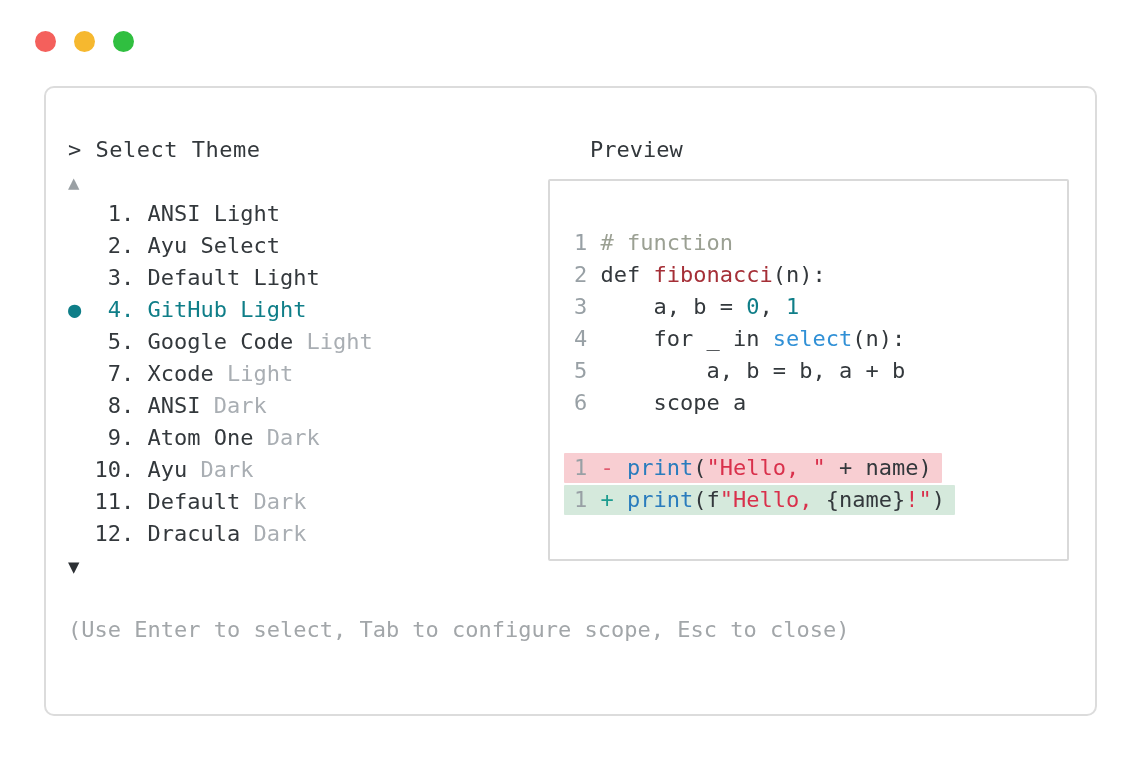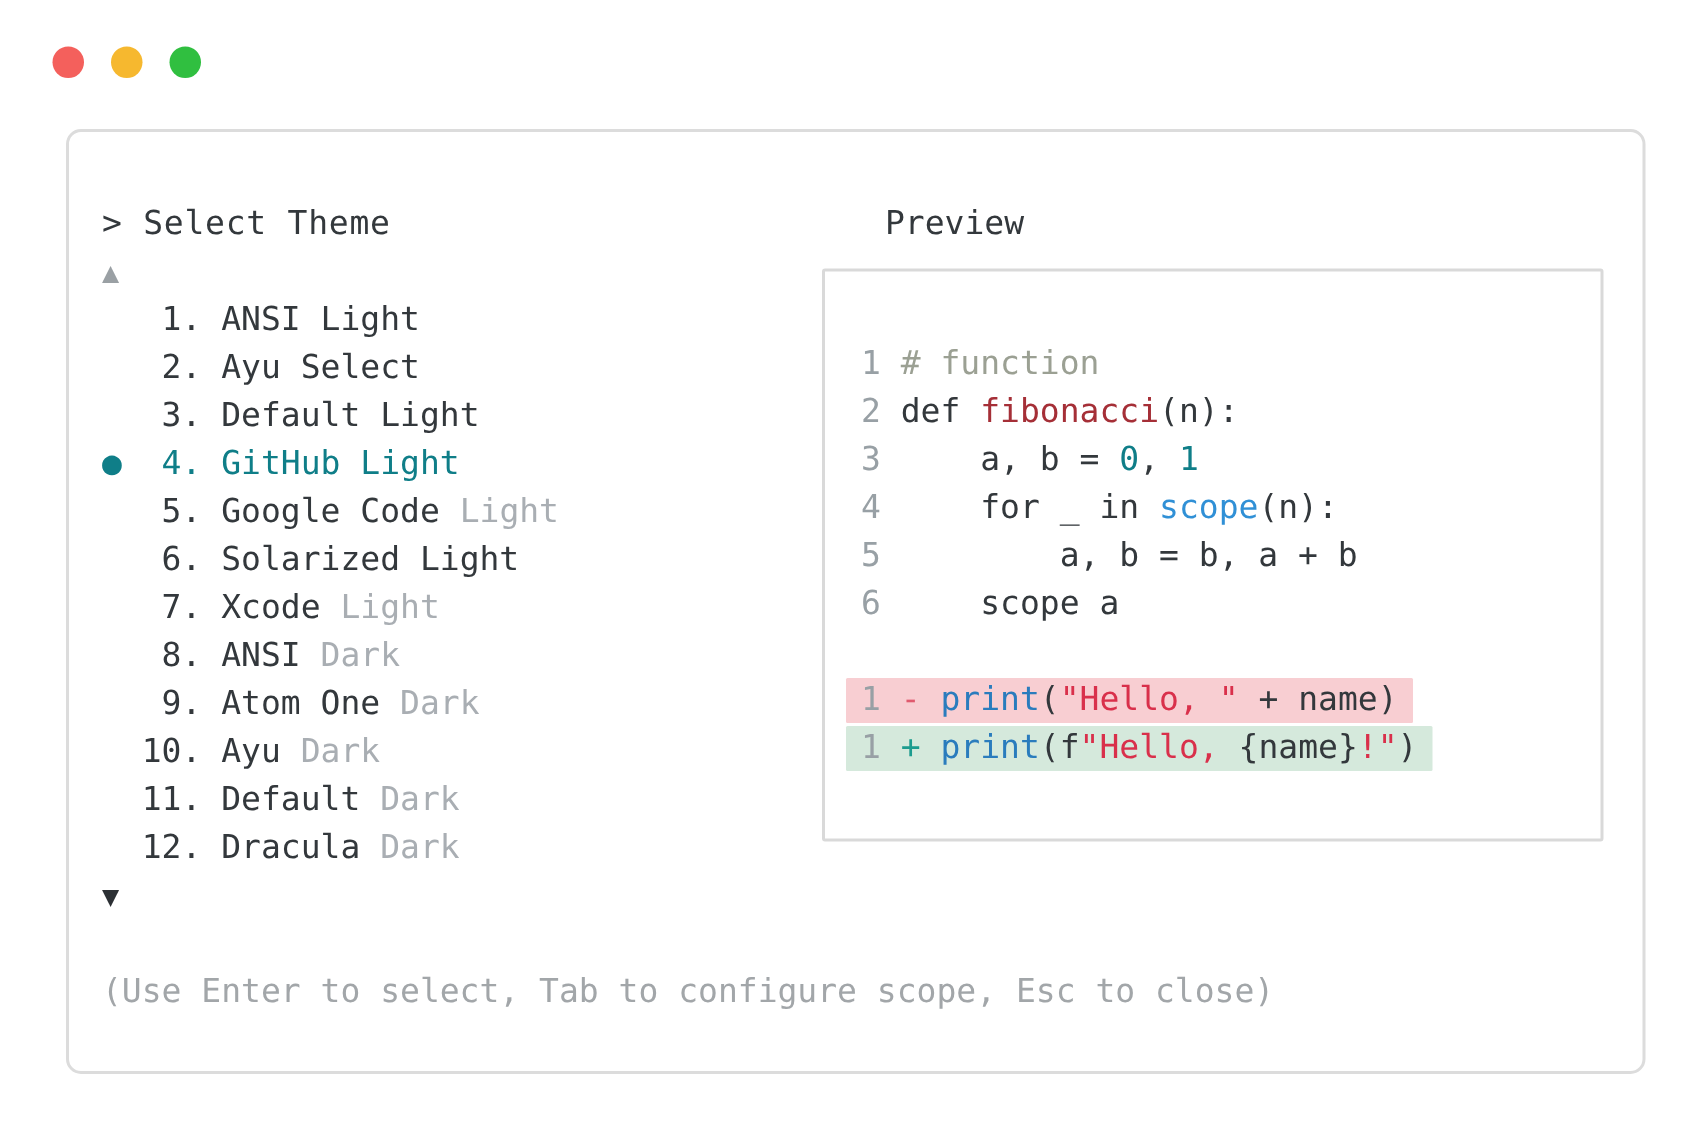--- a/index.html
+++ b/index.html
@@ -65,38 +65,37 @@
   <div class="cols">
     <div class="leftcol">
       <div class="line picker-title">&gt; Select Theme</div>
       <div class="line scroll-up">▲</div>
       <div id="theme-list">
           <div class="line item"><span class="bullet">  </span><span> 1. </span><span>ANSI Light</span></div>
           <div class="line item"><span class="bullet">  </span><span> 2. </span><span>Ayu Select</span></div>
           <div class="line item"><span class="bullet">  </span><span> 3. </span><span>Default Light</span></div>
           <div class="line item selected"><span class="bullet">● </span><span> 4. </span><span>GitHub Light</span></div>
           <div class="line item"><span class="bullet">  </span><span> 5. </span><span>Google Code</span><span class="muted"> Light</span></div>
-          <div class="line item"><span class="bullet">  </span><span> 6. </span><span>Solarized Light</span></div>
           <div class="line item"><span class="bullet">  </span><span> 7. </span><span>Xcode</span><span class="muted"> Light</span></div>
           <div class="line item"><span class="bullet">  </span><span> 8. </span><span>ANSI</span><span class="muted"> Dark</span></div>
           <div class="line item"><span class="bullet">  </span><span> 9. </span><span>Atom One</span><span class="muted"> Dark</span></div>
           <div class="line item"><span class="bullet">  </span><span>10. </span><span>Ayu</span><span class="muted"> Dark</span></div>
           <div class="line item"><span class="bullet">  </span><span>11. </span><span>Default</span><span class="muted"> Dark</span></div>
           <div class="line item"><span class="bullet">  </span><span>12. </span><span>Dracula</span><span class="muted"> Dark</span></div>
         </div>
       <div class="line scroll-down">▼</div>
     </div>
     <div class="rightcol">
       <div class="line preview-title">Preview</div>
       <div class="preview-box">
         <div id="code-block">
             <div class="code-line"><span class="ln">1 </span><span class="t-comment"># function</span></div>
             <div class="code-line"><span class="ln">2 </span><span class="t-fg">def </span><span class="t-defname">fibonacci</span><span class="t-fg">(n):</span></div>
             <div class="code-line"><span class="ln">3 </span><span class="t-fg">    a, b = </span><span class="t-number">0</span><span class="t-fg">, </span><span class="t-number">1</span></div>
-            <div class="code-line"><span class="ln">4 </span><span class="t-fg">    for _ in </span><span class="t-builtin">scope</span><span class="t-fg">(n):</span></div>
+            <div class="code-line"><span class="ln">4 </span><span class="t-fg">    for _ in </span><span class="t-builtin">select</span><span class="t-fg">(n):</span></div>
             <div class="code-line"><span class="ln">5 </span><span class="t-fg">        a, b = b, a + b</span></div>
             <div class="code-line"><span class="ln">6 </span><span class="t-fg">    scope a</span></div>
             <div class="code-line">&nbsp;</div>
             <div class="code-line"><span class="hl hl-del"><span class="ln">1 </span><span class="t-minus">- </span><span class="t-func">print</span><span class="t-fg">(</span><span class="t-string">"Hello, "</span><span class="t-fg"> + name)</span></span></div>
             <div class="code-line"><span class="hl hl-add"><span class="ln">1 </span><span class="t-plus">+ </span><span class="t-func">print</span><span class="t-fg">(f</span><span class="t-string">"Hello, </span><span class="t-fg">{name}</span><span class="t-string">!"</span><span class="t-fg">)</span></span></div>
           </div>
       </div>
     </div>
   </div>
   <div class="line help">(Use Enter to select, Tab to configure scope, Esc to close)</div>

